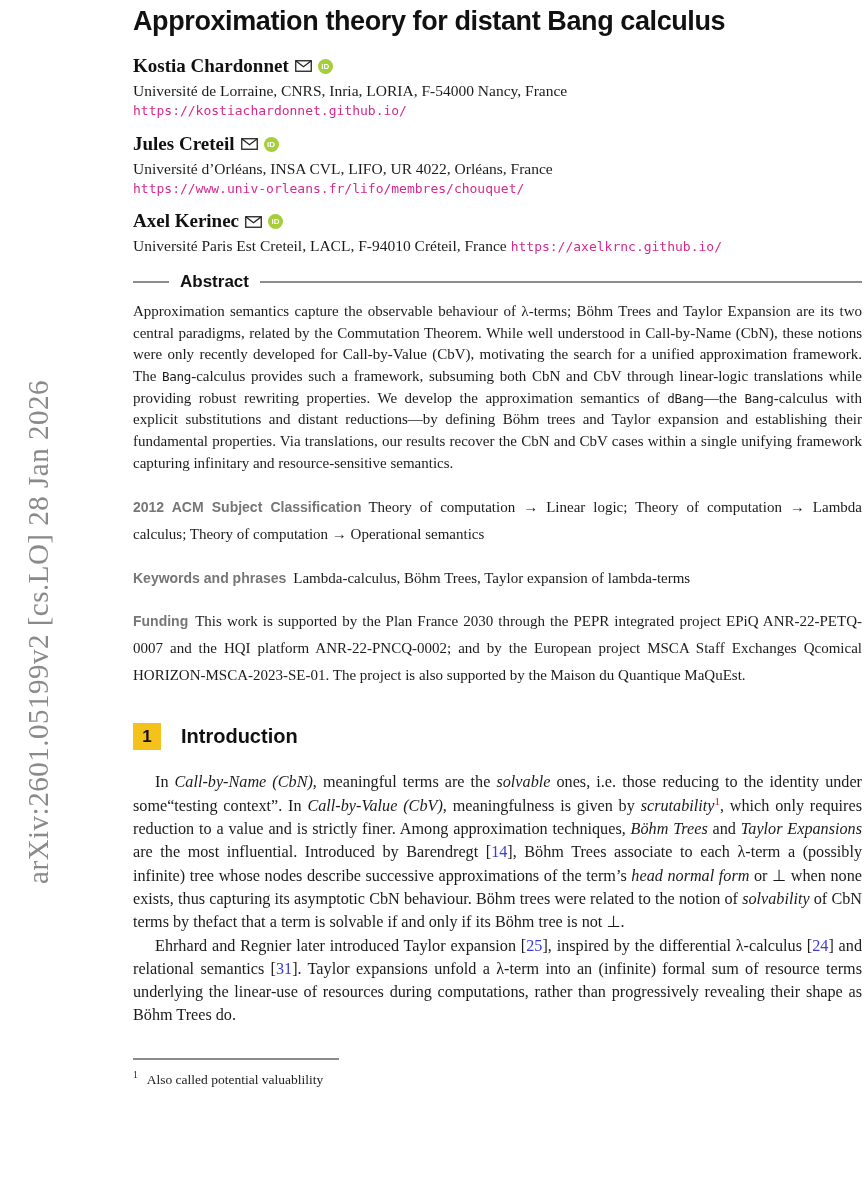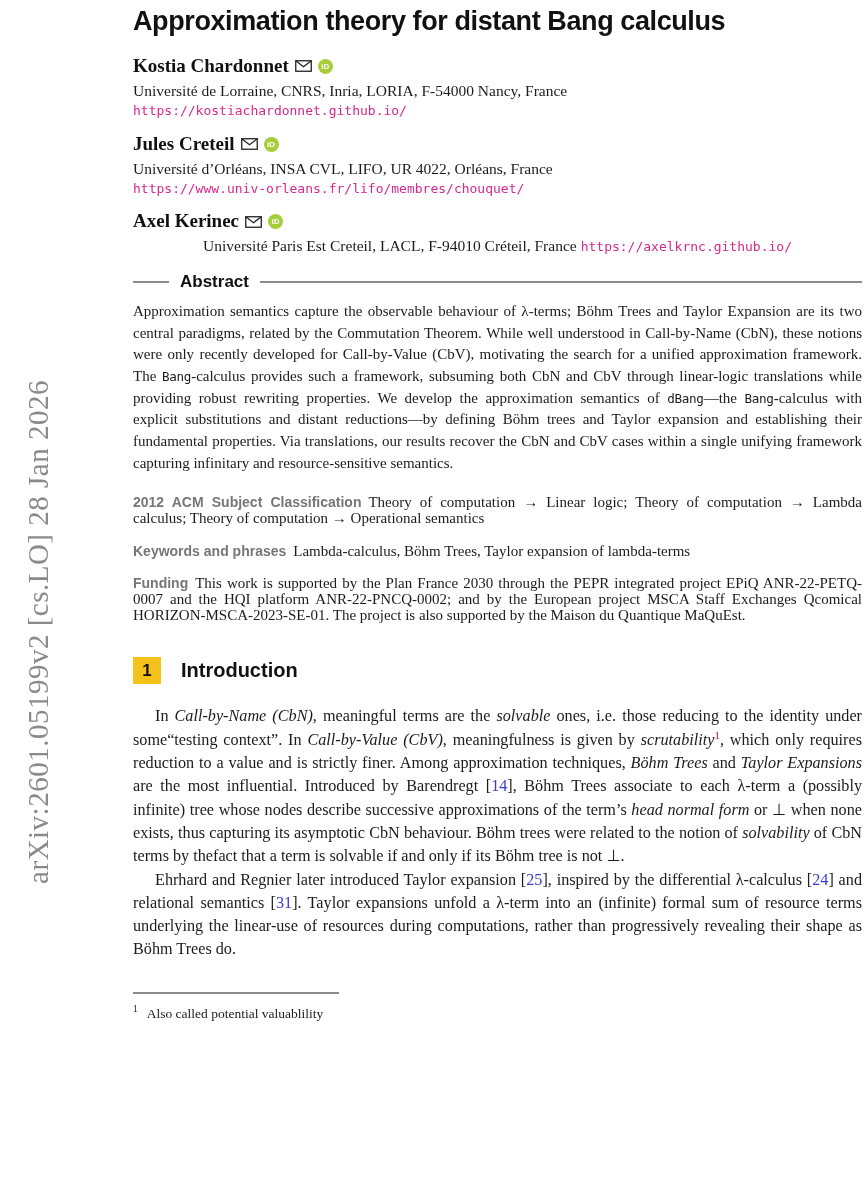--- a/index.html
+++ b/index.html
@@ -63,21 +63,21 @@
   }
   .author-aff { font-size: 15.5px; line-height: 1.25; margin-top: 3px; }
   .author-url, .inline-url {
     font-family: "DejaVu Sans Mono", monospace;
     font-size: 13px;
     line-height: 1.35;
     margin-top: 2px;
     color: var(--link-magenta, #d6288e);
   }
   .author-url a, .inline-url { color: var(--link-magenta, #d6288e); text-decoration: none; cursor: pointer; }
-  .aff-url-row { font-size: 15.5px; line-height: 1.25; margin-top: 3px; text-align: center; }
+  .aff-url-row { font-size: 15.5px; line-height: 1.25; margin-top: 3px; }
   .inline-url { margin-left: 4px; font-size: 13px; }
 
   .abstract-head {
     display: flex;
     align-items: center;
     margin-top: 16px;
     margin-bottom: 9px;
     justify-content: flex-end;
   }
   .rule-short { width: 36px; height: 2px; background: #8c8c8c; margin-right: 11px; }
@@ -86,21 +86,21 @@
     font-family: "Liberation Sans", sans-serif;
     font-weight: 700;
     font-size: 17px;
     color: #111;
   }
   .abstract-text {
     font-size: 15px;
     line-height: 21.7px;
     text-align: justify;
   }
-  .meta { font-size: 15px; line-height: 16px; text-align: justify; }
+  .meta { font-size: 15px; line-height: 27px; text-align: justify; }
   .meta-classification { margin-top: 20px; }
   .meta-keywords { margin-top: 17px; }
   .meta-funding { margin-top: 16px; }
   .meta-label {
     font-family: "Liberation Sans", sans-serif;
     font-weight: 700;
     font-size: 14px;
     color: var(--label-gray, #767676);
     margin-right: 7px;
   }

